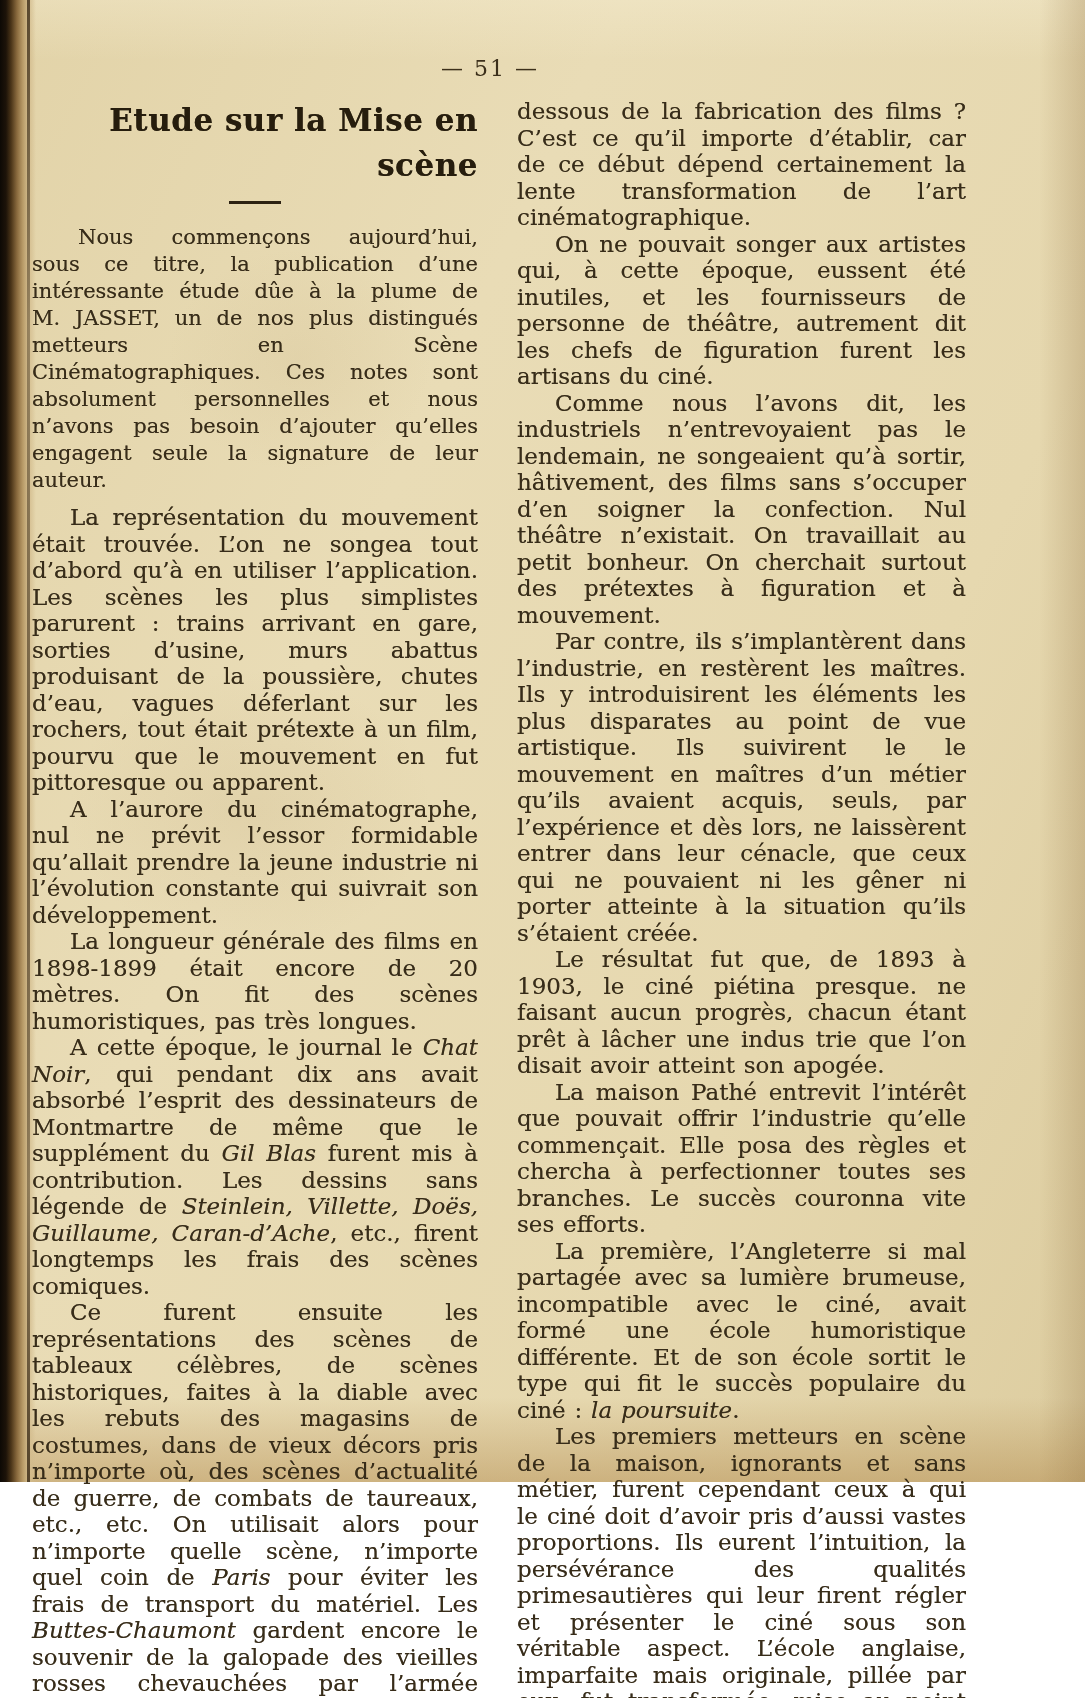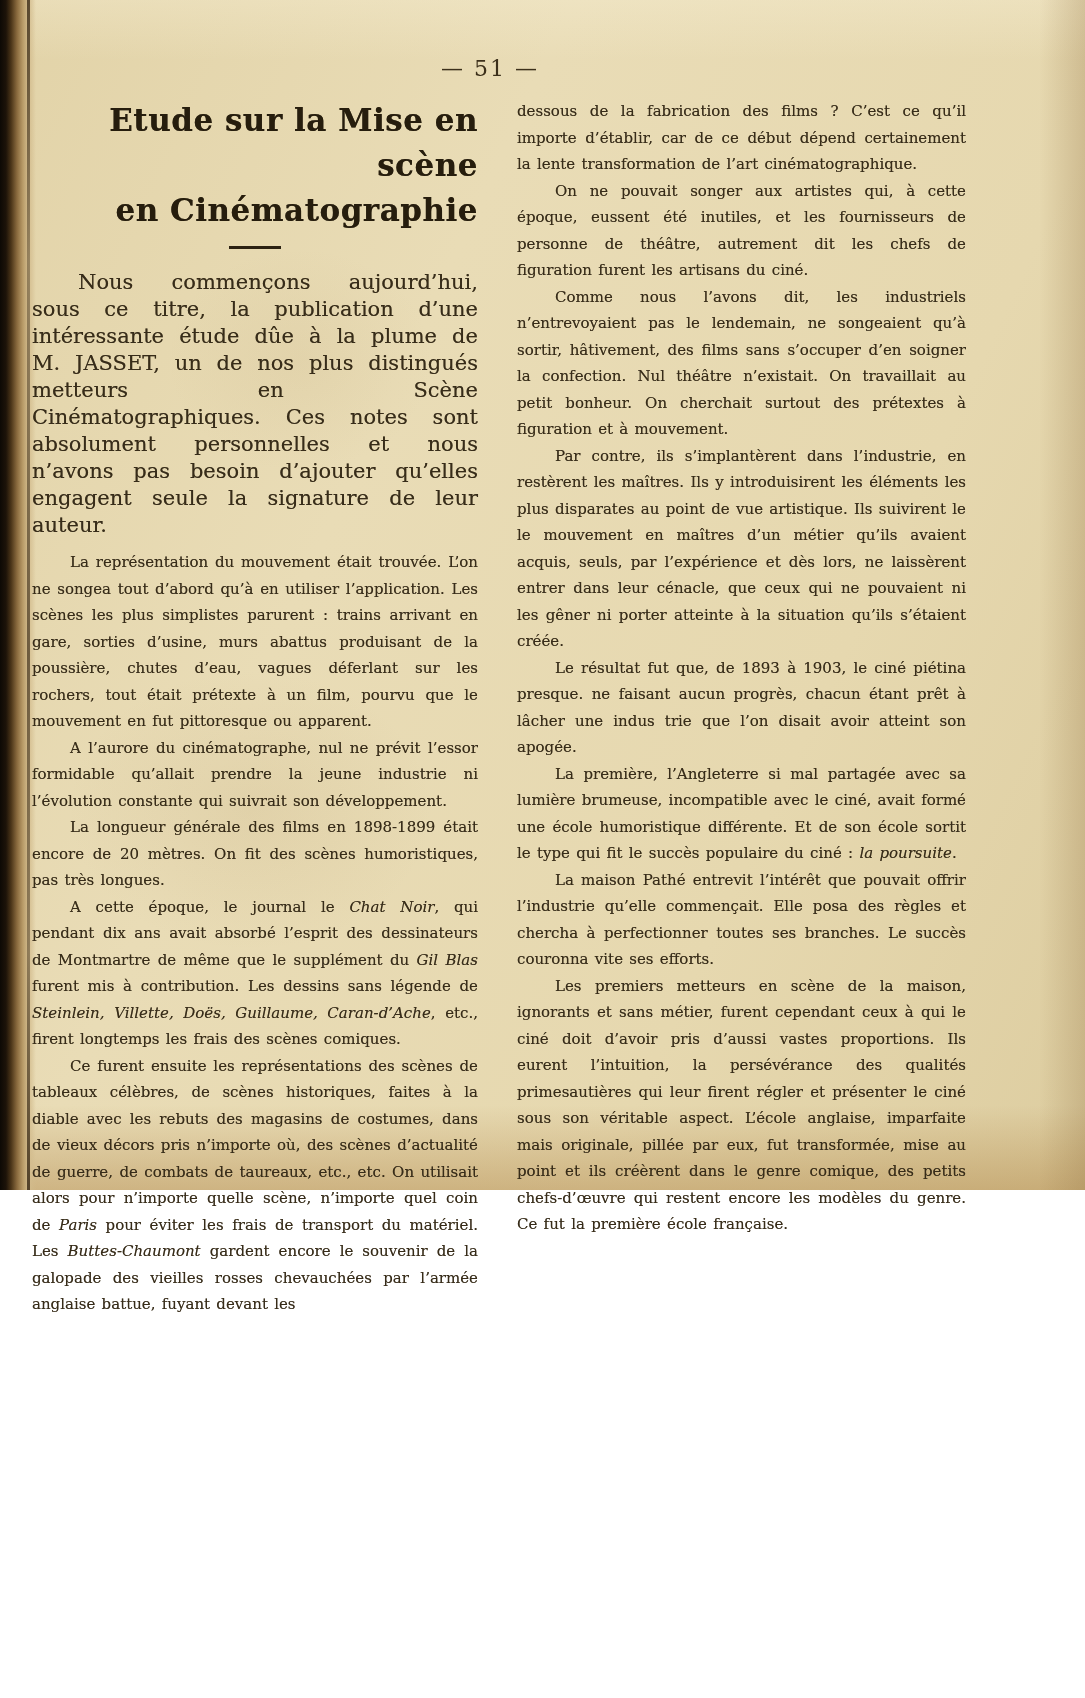--- a/index.html
+++ b/index.html
@@ -2,21 +2,21 @@
 <html lang="fr"><head>
 <meta charset="utf-8">
 <style>
   html, body { margin:0; padding:0; }
   body{
     width:1085px; height:1698px;
     font-family:"DejaVu Serif", serif;
     overflow:hidden;
   }
   .page{
-    position:relative; width:1085px; height:1190px;
+    position:relative; width:1085px; height:1482px;
     background:
       radial-gradient(ellipse 260px 200px at 250px 810px, rgba(176,148,96,0.14), transparent 70%),
       radial-gradient(ellipse 190px 160px at 300px 360px, rgba(176,148,96,0.10), transparent 70%),
       radial-gradient(circle 95px at 935px 1575px, transparent 58%, rgba(140,110,60,0.12) 66%, transparent 74%),
       linear-gradient(to left, rgba(146,114,66,0.28), rgba(146,114,66,0.0) 46px),
       linear-gradient(to top, rgba(170,126,62,0.42), rgba(170,126,62,0.0) 85px),
       linear-gradient(to bottom, rgba(250,243,218,0.30), rgba(250,243,218,0.0) 60px),
       linear-gradient(115deg, #e2d3a8 0%, #e9dcb6 35%, #e6d8af 70%, #ddcda0 100%);
     background-color:#e6d8b0;
   }
@@ -52,56 +52,55 @@
   }
   .tline{ display:block; }
   .rule{
     width:52px; height:3px; background:#2c2212; margin:13px auto 20px auto;
   }
   .intro{
     margin:0 0 10px 0; 
     font-size:21px; line-height:27px; text-indent:46px; word-spacing:4px;
   }
   .par{
-    margin:0; font-size:15px; line-height:26.5px;
+    margin:0; font-size:23px; line-height:26.5px;
     text-indent:38px; word-spacing:1.5px;
   }
   .noindent{ text-indent:0; }
   .it{ font-style:italic; }
 </style>
 </head>
 <body>
 
 <div class="page">
   <div class="binding"></div>
   <div class="crease"></div>
 
   <div class="page-number">— 51 —</div>
 
   <div class="col left-col">
     <h1 class="title">
       <span class="tline">Etude sur la Mise en scène</span>
-      <span class="tline">en Cinématographie</span>
     </h1>
     <div class="rule"></div>
 
     <p class="intro">Nous commençons aujourd’hui, sous ce titre, la publication d’une intéressante étude dûe à la plume de M. JASSET, un de nos plus distingués metteurs en Scène Cinématographiques. Ces notes sont absolument personnelles et nous n’avons pas besoin d’ajouter qu’elles engagent seule la signature de leur auteur.</p>
 
     <p class="par">La représentation du mouvement était trouvée. L’on ne songea tout d’abord qu’à en utiliser l’application. Les scènes les plus simplistes parurent : trains arrivant en gare, sorties d’usine, murs abattus produisant de la poussière, chutes d’eau, vagues déferlant sur les rochers, tout était prétexte à un film, pourvu que le mouvement en fut pittoresque ou apparent.</p>
     <p class="par">A l’aurore du cinématographe, nul ne prévit l’essor formidable qu’allait prendre la jeune industrie ni l’évolution constante qui suivrait son développement.</p>
     <p class="par">La longueur générale des films en 1898-1899 était encore de 20 mètres. On fit des scènes humoristiques, pas très longues.</p>
     <p class="par"><span>A cette époque, le journal le </span><span class="it">Chat Noir</span><span>, qui pendant dix ans avait absorbé l’esprit des dessinateurs de Montmartre de même que le supplément du </span><span class="it">Gil Blas</span><span> furent mis à contribution. Les dessins sans légende de </span><span class="it">Steinlein, Villette, Doës, Guillaume, Caran-d’Ache</span><span>, etc., firent longtemps les frais des scènes comiques.</span></p>
     <p class="par"><span>Ce furent ensuite les représentations des scènes de tableaux célèbres, de scènes historiques, faites à la diable avec les rebuts des magasins de costumes, dans de vieux décors pris n’importe où, des scènes d’actualité de guerre, de combats de taureaux, etc., etc. On utilisait alors pour n’importe quelle scène, n’importe quel coin de </span><span class="it">Paris</span><span> pour éviter les frais de transport du matériel. Les </span><span class="it">Buttes-Chaumont</span><span> gardent encore le souvenir de la galopade des vieilles rosses chevauchées par l’armée anglaise battue, fuyant devant les </span></p>
 
   </div>
 
   <div class="col right-col">
     <p class="par noindent">dessous de la fabrication des films ? C’est ce qu’il importe d’établir, car de ce début dépend certainement la lente transformation de l’art cinématographique.</p>
     <p class="par">On ne pouvait songer aux artistes qui, à cette époque, eussent été inutiles, et les fournisseurs de personne de théâtre, autrement dit les chefs de figuration furent les artisans du ciné.</p>
     <p class="par">Comme nous l’avons dit, les industriels n’entrevoyaient pas le lendemain, ne songeaient qu’à sortir, hâtivement, des films sans s’occuper d’en soigner la confection. Nul théâtre n’existait. On travaillait au petit bonheur. On cherchait surtout des prétextes à figuration et à mouvement.</p>
     <p class="par">Par contre, ils s’implantèrent dans l’industrie, en restèrent les maîtres. Ils y introduisirent les éléments les plus disparates au point de vue artistique. Ils suivirent le le mouvement en maîtres d’un métier qu’ils avaient acquis, seuls, par l’expérience et dès lors, ne laissèrent entrer dans leur cénacle, que ceux qui ne pouvaient ni les gêner ni porter atteinte à la situation qu’ils s’étaient créée.</p>
     <p class="par">Le résultat fut que, de 1893 à 1903, le ciné piétina presque. ne faisant aucun progrès, chacun étant prêt à lâcher une indus trie que l’on disait avoir atteint son apogée.</p>
+    <p class="par">La maison Pathé entrevit l’intérêt que pouvait offrir l’industrie qu’elle commençait. Elle posa des règles et chercha à perfectionner toutes ses branches. Le succès couronna vite ses efforts.</p>
     <p class="par"><span>La première, l’Angleterre si mal partagée avec sa lumière brumeuse, incompatible avec le ciné, avait formé une école humoristique différente. Et de son école sortit le type qui fit le succès populaire du ciné : </span><span class="it">la poursuite</span><span>.</span></p>
-    <p class="par">La maison Pathé entrevit l’intérêt que pouvait offrir l’industrie qu’elle commençait. Elle posa des règles et chercha à perfectionner toutes ses branches. Le succès couronna vite ses efforts.</p>
     <p class="par"><span>Les premiers metteurs en scène de la maison, ignorants et sans métier, furent cependant ceux à qui le ciné doit d’avoir pris d’aussi vastes proportions. Ils eurent l’intuition, la persévérance des qualités primesautières qui leur firent régler et présenter le ciné sous son véritable aspect. L’école anglaise, imparfaite mais originale, pillée par eux, fut transformée, mise au point et ils créèrent dans le genre comique, des petits chefs-d’œuvre qui restent encore les modèles du genre. Ce fut la première école française.</span></p>
 
   </div>
 </div>
 
 </body></html>

